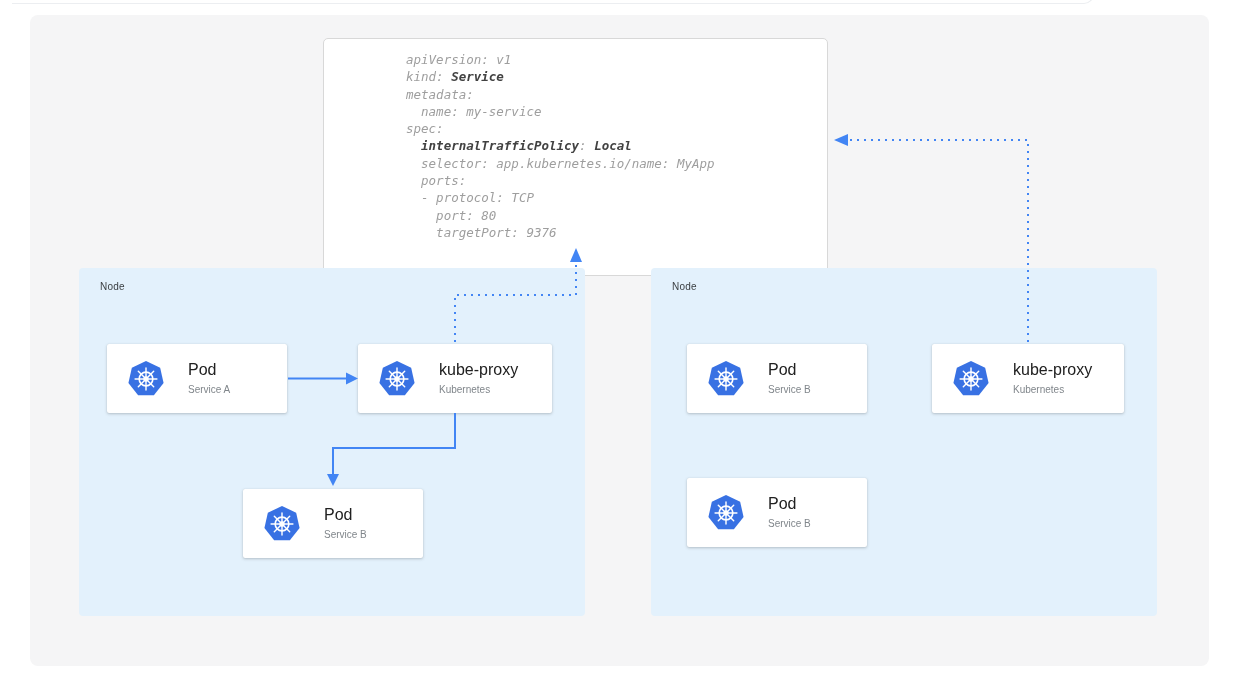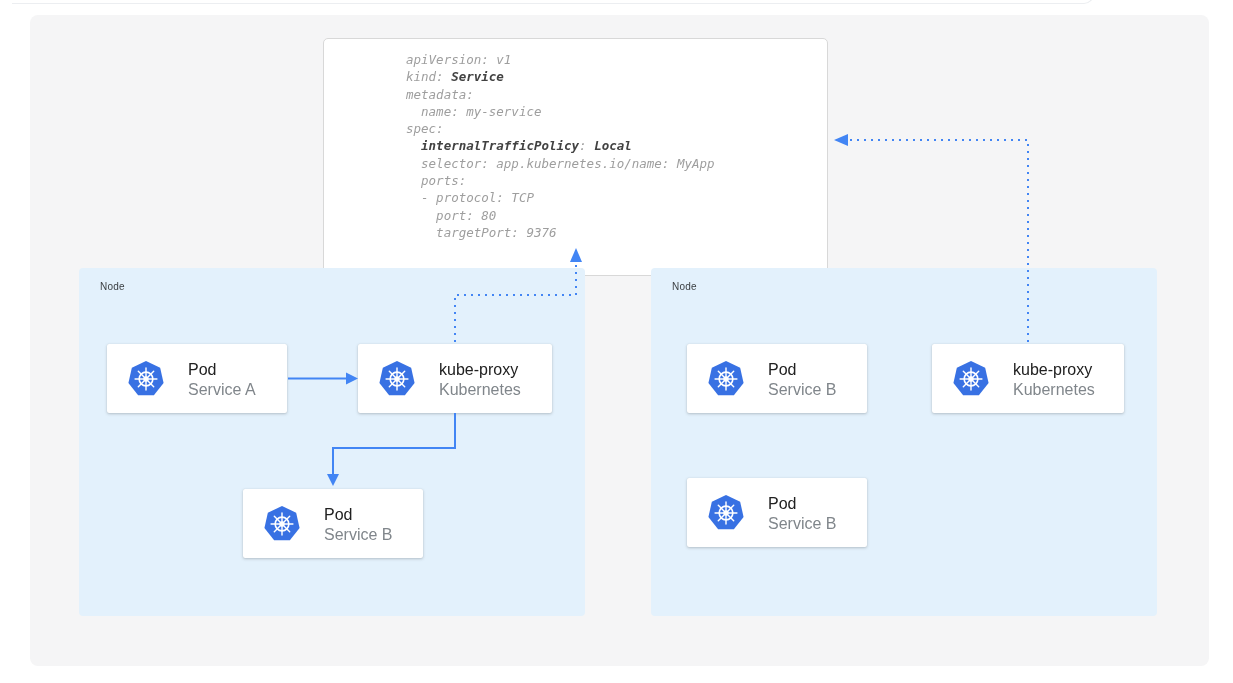--- a/index.html
+++ b/index.html
@@ -32,21 +32,21 @@
   .node-label { position:absolute; left:21px; top:13px; font-size:10px;
                 color:#3c4043; letter-spacing:.2px; }
 
   
   .card { position:absolute; height:69px; background:#ffffff; border-radius:2px;
           box-shadow:0 1px 3px rgba(60,64,67,.28), 0 0 1px rgba(60,64,67,.15);
           display:flex; align-items:center; padding-left:20px; }
   .card .k8s-icon { width:38px; height:38px; flex:0 0 38px; margin-right:23px; }
   .card-text { display:flex; flex-direction:column; }
   .card-title { font-size:16px; color:#212121; line-height:21px; }
-  .card-subtitle { font-size:16px; color:#80868b; line-height:19px; }
+  .card-subtitle { font-size:10px; color:#80868b; line-height:19px; }
 
   .c-l-pod-a { left:28px;  top:76px;  width:180px; }
   .c-l-kp    { left:279px; top:76px;  width:194px; }
   .c-l-pod-b { left:164px; top:221px; width:180px; }
   .c-r-pod-b1{ left:36px;  top:76px;  width:180px; }
   .c-r-kp    { left:281px; top:76px;  width:192px; }
   .c-r-pod-b2{ left:36px;  top:210px; width:180px; }
 
   .arrows { position:absolute; left:0; top:0; width:1233px; height:683px;
             pointer-events:none; }

